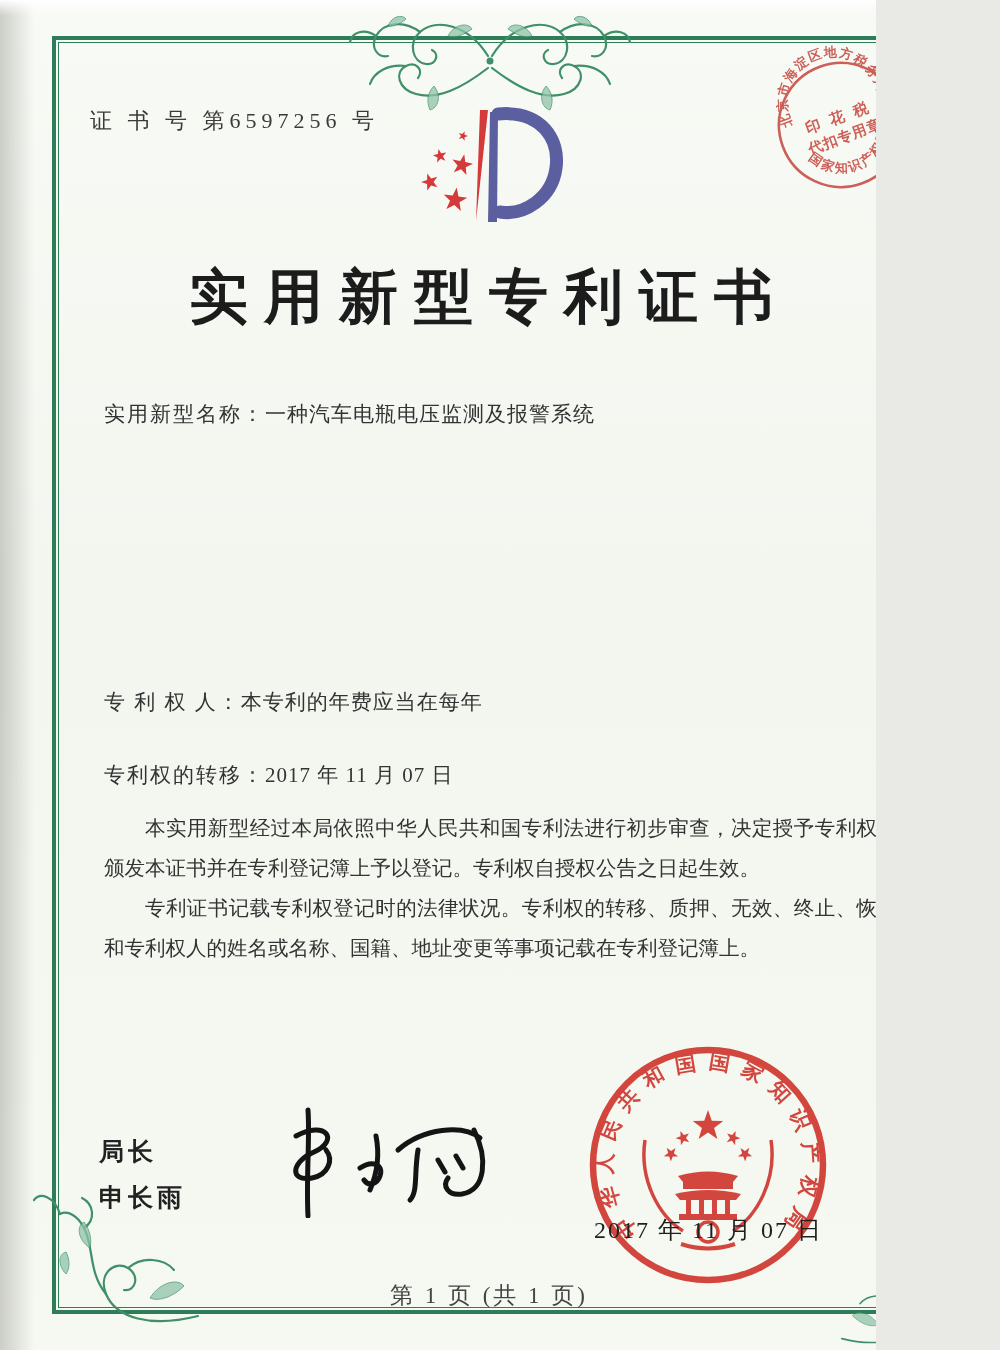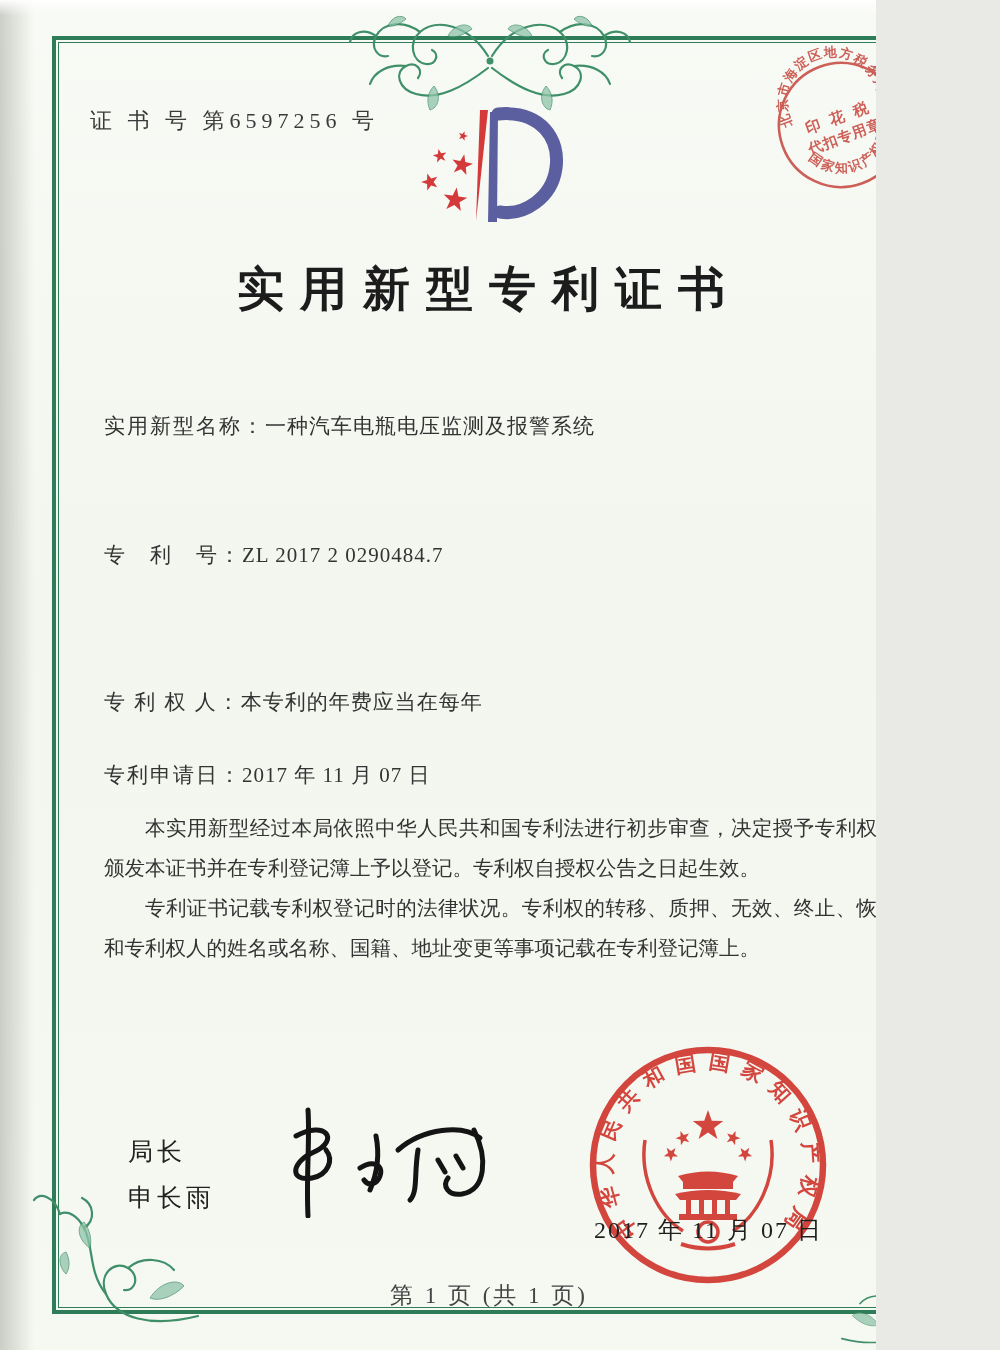--- a/index.html
+++ b/index.html
@@ -13,29 +13,29 @@
     font-family:"Liberation Serif","DejaVu Serif",serif;color:var(--ink);}
   .edge-left{position:absolute;left:0;top:0;width:34px;height:1350px;
     background:linear-gradient(90deg,rgba(160,162,155,.5),rgba(160,162,155,0));pointer-events:none;}
   .edge-top{position:absolute;left:0;top:0;width:1000px;height:16px;
     background:linear-gradient(180deg,rgba(255,255,255,.95),rgba(255,255,255,0));pointer-events:none;}
   .frame-outer{position:absolute;left:52px;top:36px;width:874px;height:1278px;
     border:4px solid var(--border-green);box-sizing:border-box;}
   .frame-inner{position:absolute;inset:2px;border:1px solid var(--border-green);}
   .cert-number{position:absolute;left:90px;top:106px;font-size:22px;letter-spacing:5px;color:#3a3a3a;}
   .title{position:absolute;left:52px;top:258px;width:874px;margin:0;text-align:center;
-    font-size:47px;font-weight:700;letter-spacing:16px;color:#1c1c1c;}
+    font-size:59px;font-weight:700;letter-spacing:16px;color:#1c1c1c;}
   .field-row{position:absolute;left:104px;font-size:21px;color:#333;white-space:nowrap;}
   .flabel{letter-spacing:2px;}
   .fvalue{letter-spacing:1px;}
   .body-text{position:absolute;left:104px;top:808px;width:794px;font-size:20.5px;
     line-height:40px;text-align:justify;color:#333;}
   .body-text p{margin:0;text-indent:2em;}
-  .signer{position:absolute;left:128px;top:1128px;font-family:"Liberation Sans","DejaVu Sans",sans-serif;
-    font-size:25px;line-height:46px;color:#222;letter-spacing:4px;}
+  .signer{position:absolute;left:99px;top:1128px;font-family:"Liberation Sans","DejaVu Sans",sans-serif;
+    font-size:25px;line-height:46px;color:#222;letter-spacing:4px;font-weight:bold;}
   .signature-svg{position:absolute;left:248px;top:1098px;}
   .seal-svg{position:absolute;left:583px;top:1040px;z-index:2;opacity:.92;}
   .stamp-svg{position:absolute;left:741px;top:25px;transform:rotate(-20deg);opacity:.85;z-index:2;}
   .issue-date{position:absolute;left:594px;top:1214px;font-size:24px;letter-spacing:2px;color:#1f1f1f;z-index:3;}
   .footer{position:absolute;left:52px;top:1280px;width:874px;text-align:center;font-size:23px;
     letter-spacing:3px;color:#444;}
   .ornament-top{position:absolute;left:330px;top:6px;z-index:1;}
   .corner-left{position:absolute;left:30px;top:1176px;}
   .corner-right{position:absolute;left:840px;top:1232px;}
   .logo-svg{position:absolute;left:402px;top:84px;}
@@ -120,31 +120,28 @@
     </text>
     <text class="stamp-text" x="100" y="97" font-size="15" letter-spacing="3" text-anchor="middle">印 花 税</text>
     <text class="stamp-text" x="100" y="117" font-size="14.5" letter-spacing="1" text-anchor="middle">代扣专用章</text>
     <text class="stamp-text" font-size="13" letter-spacing="2">
       <textPath href="#stampBottomArc" xlink:href="#stampBottomArc" startOffset="50%" text-anchor="middle">国家知识产权局</textPath>
     </text>
   </svg>
 
   <h1 class="title">实用新型专利证书</h1>
 
-  <div class="field-row" style="top:412px">
+  <div class="field-row" style="top:400px">
     <span class="flabel">实用新型名称：</span><span class="fvalue">一种汽车电瓶电压监测及报警系统</span>
-  </div>
-  <div class="field-row" style="top:541px">
-    <span class="flabel">专　利　号：</span><span class="fvalue">ZL 2017 2 0290484.7</span>
   </div>
   <div class="field-row" style="top:688px">
     <span class="flabel">专 利 权 人：</span><span class="fvalue">本专利的年费应当在每年</span>
   </div>
   <div class="field-row" style="top:761px">
-    <span class="flabel">专利申请日：</span><span class="fvalue">2017 年 11 月 07 日</span>
+    <span class="flabel">专利权的转移：</span><span class="fvalue">2017 年 11 月 07 日</span>
   </div>
 
   <div class="body-text">
     <p>本实用新型经过本局依照中华人民共和国专利法进行初步审查，决定授予专利权，颁发本证书并在专利登记簿上予以登记。专利权自授权公告之日起生效。</p>
     <p>专利证书记载专利权登记时的法律状况。专利权的转移、质押、无效、终止、恢复和专利权人的姓名或名称、国籍、地址变更等事项记载在专利登记簿上。</p>
   </div>
 
   <div class="signer">
     <div>局长</div>
     <div>申长雨</div>

